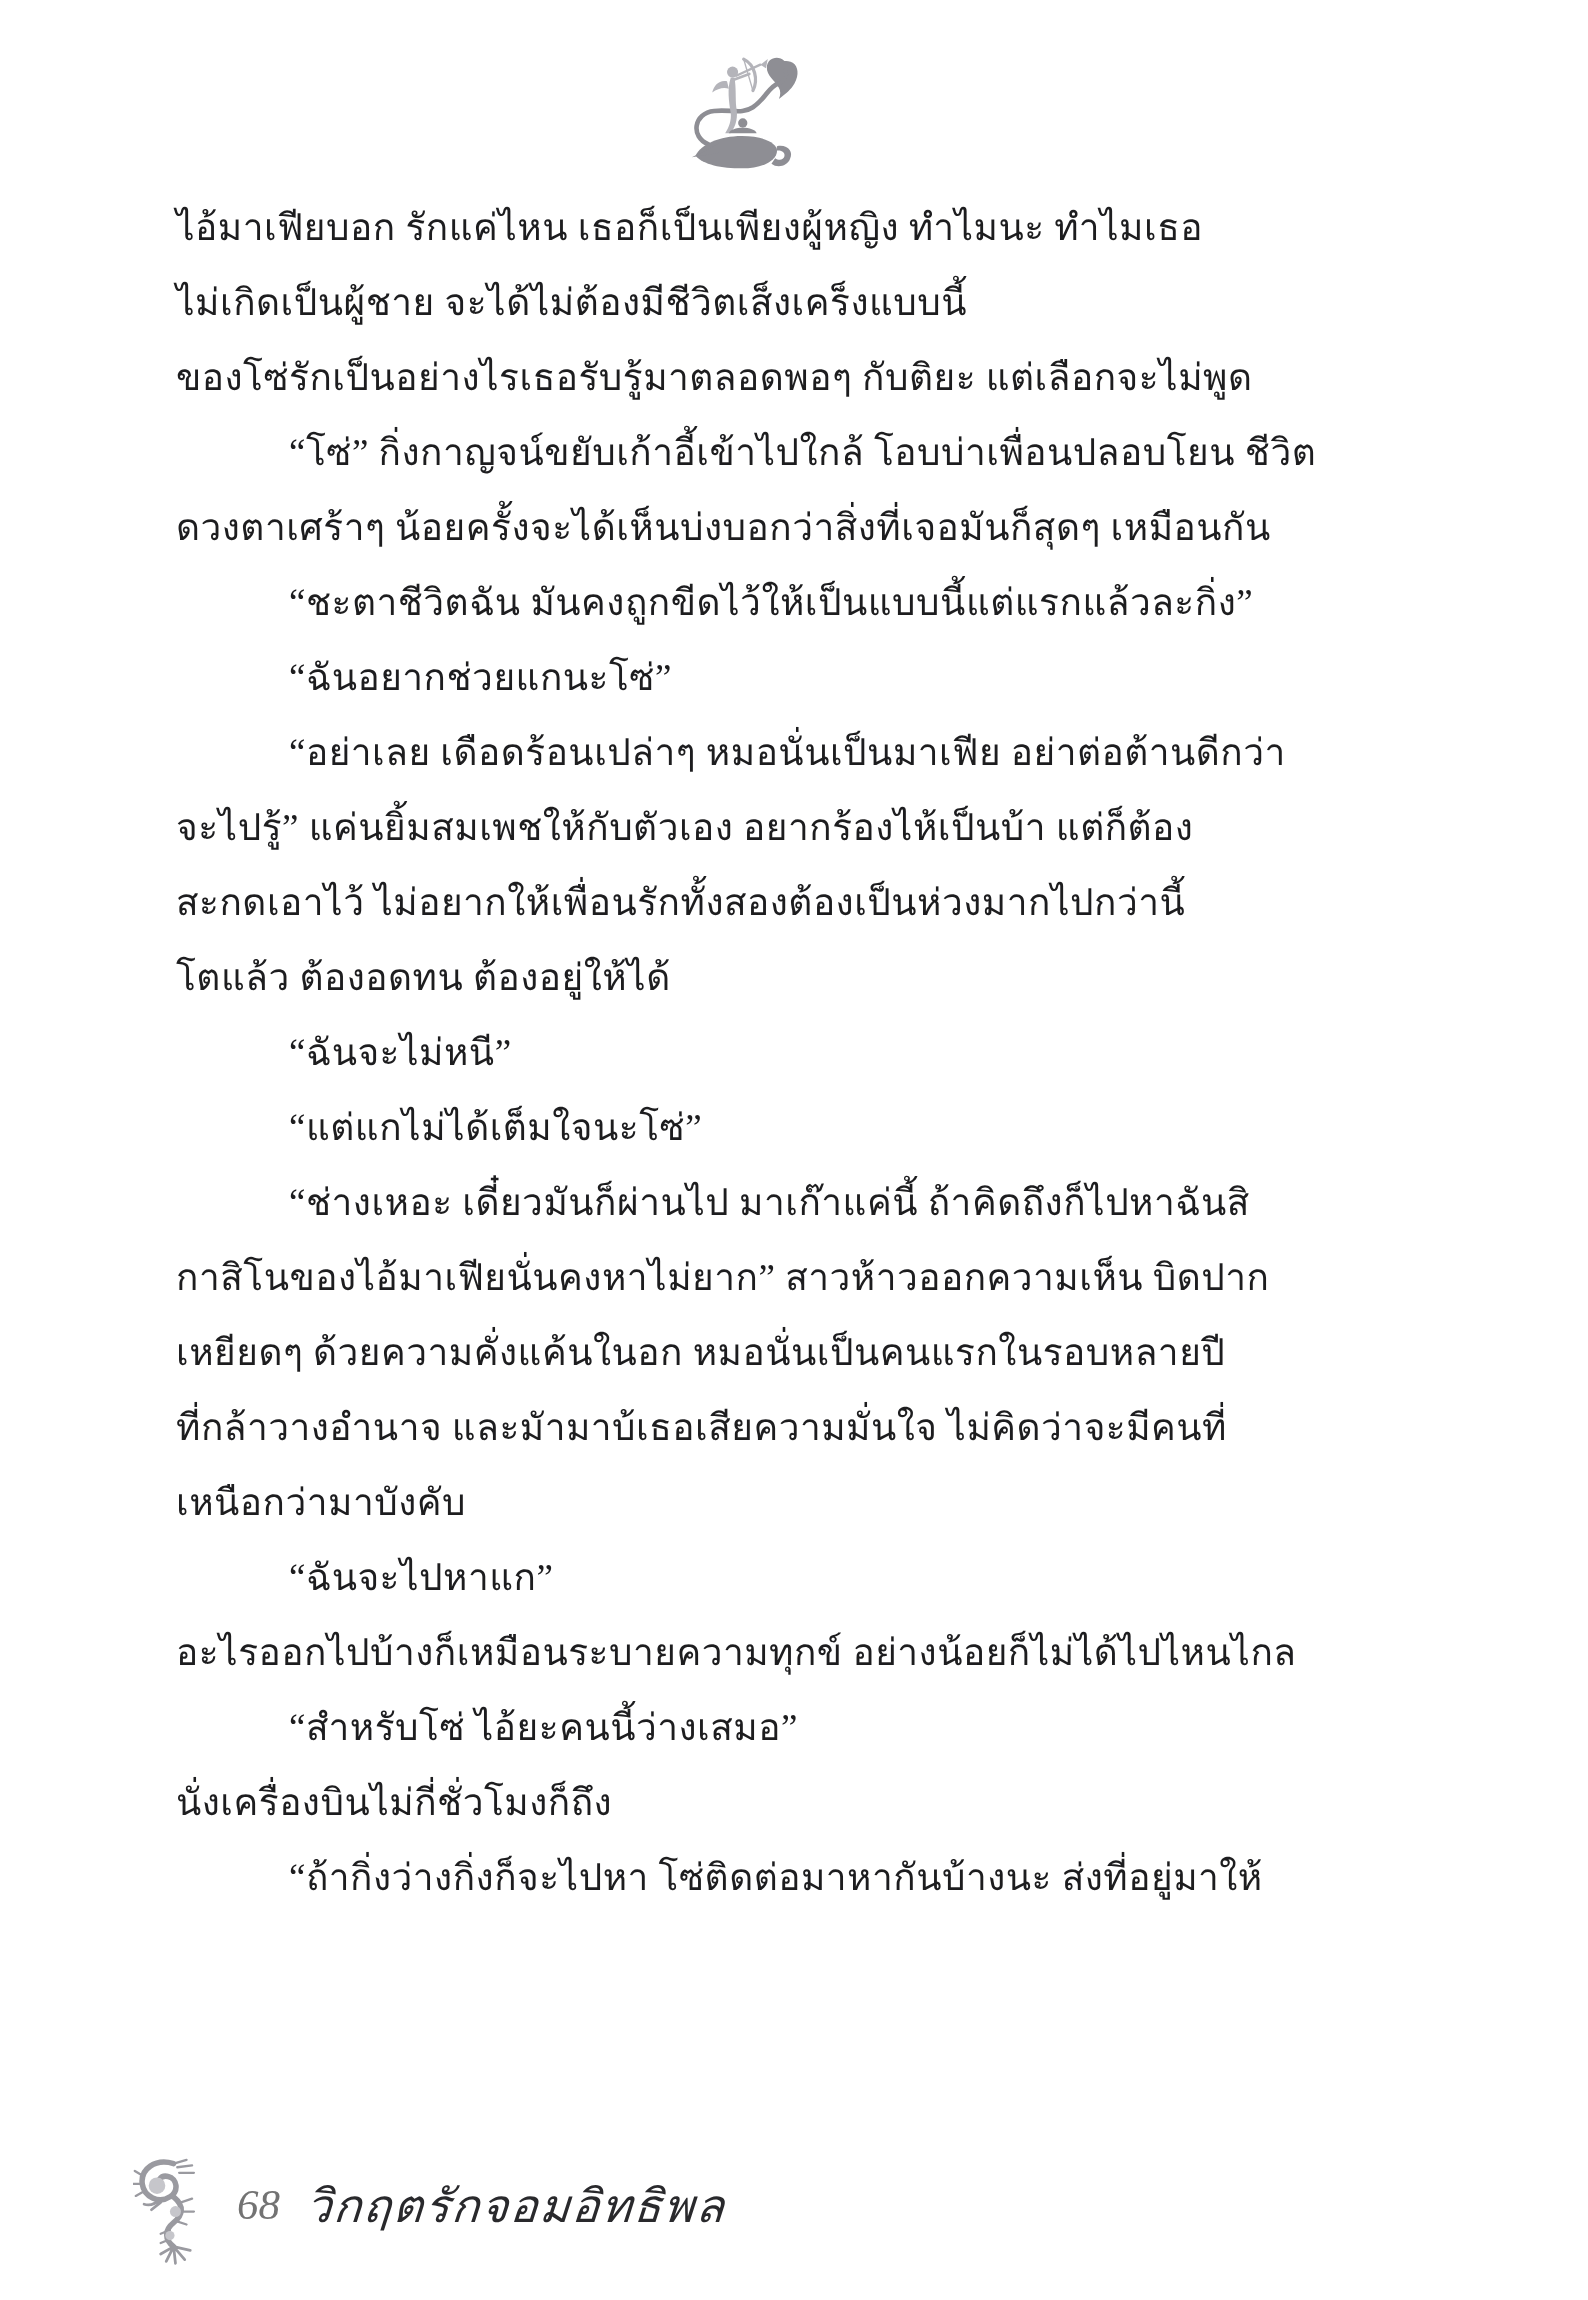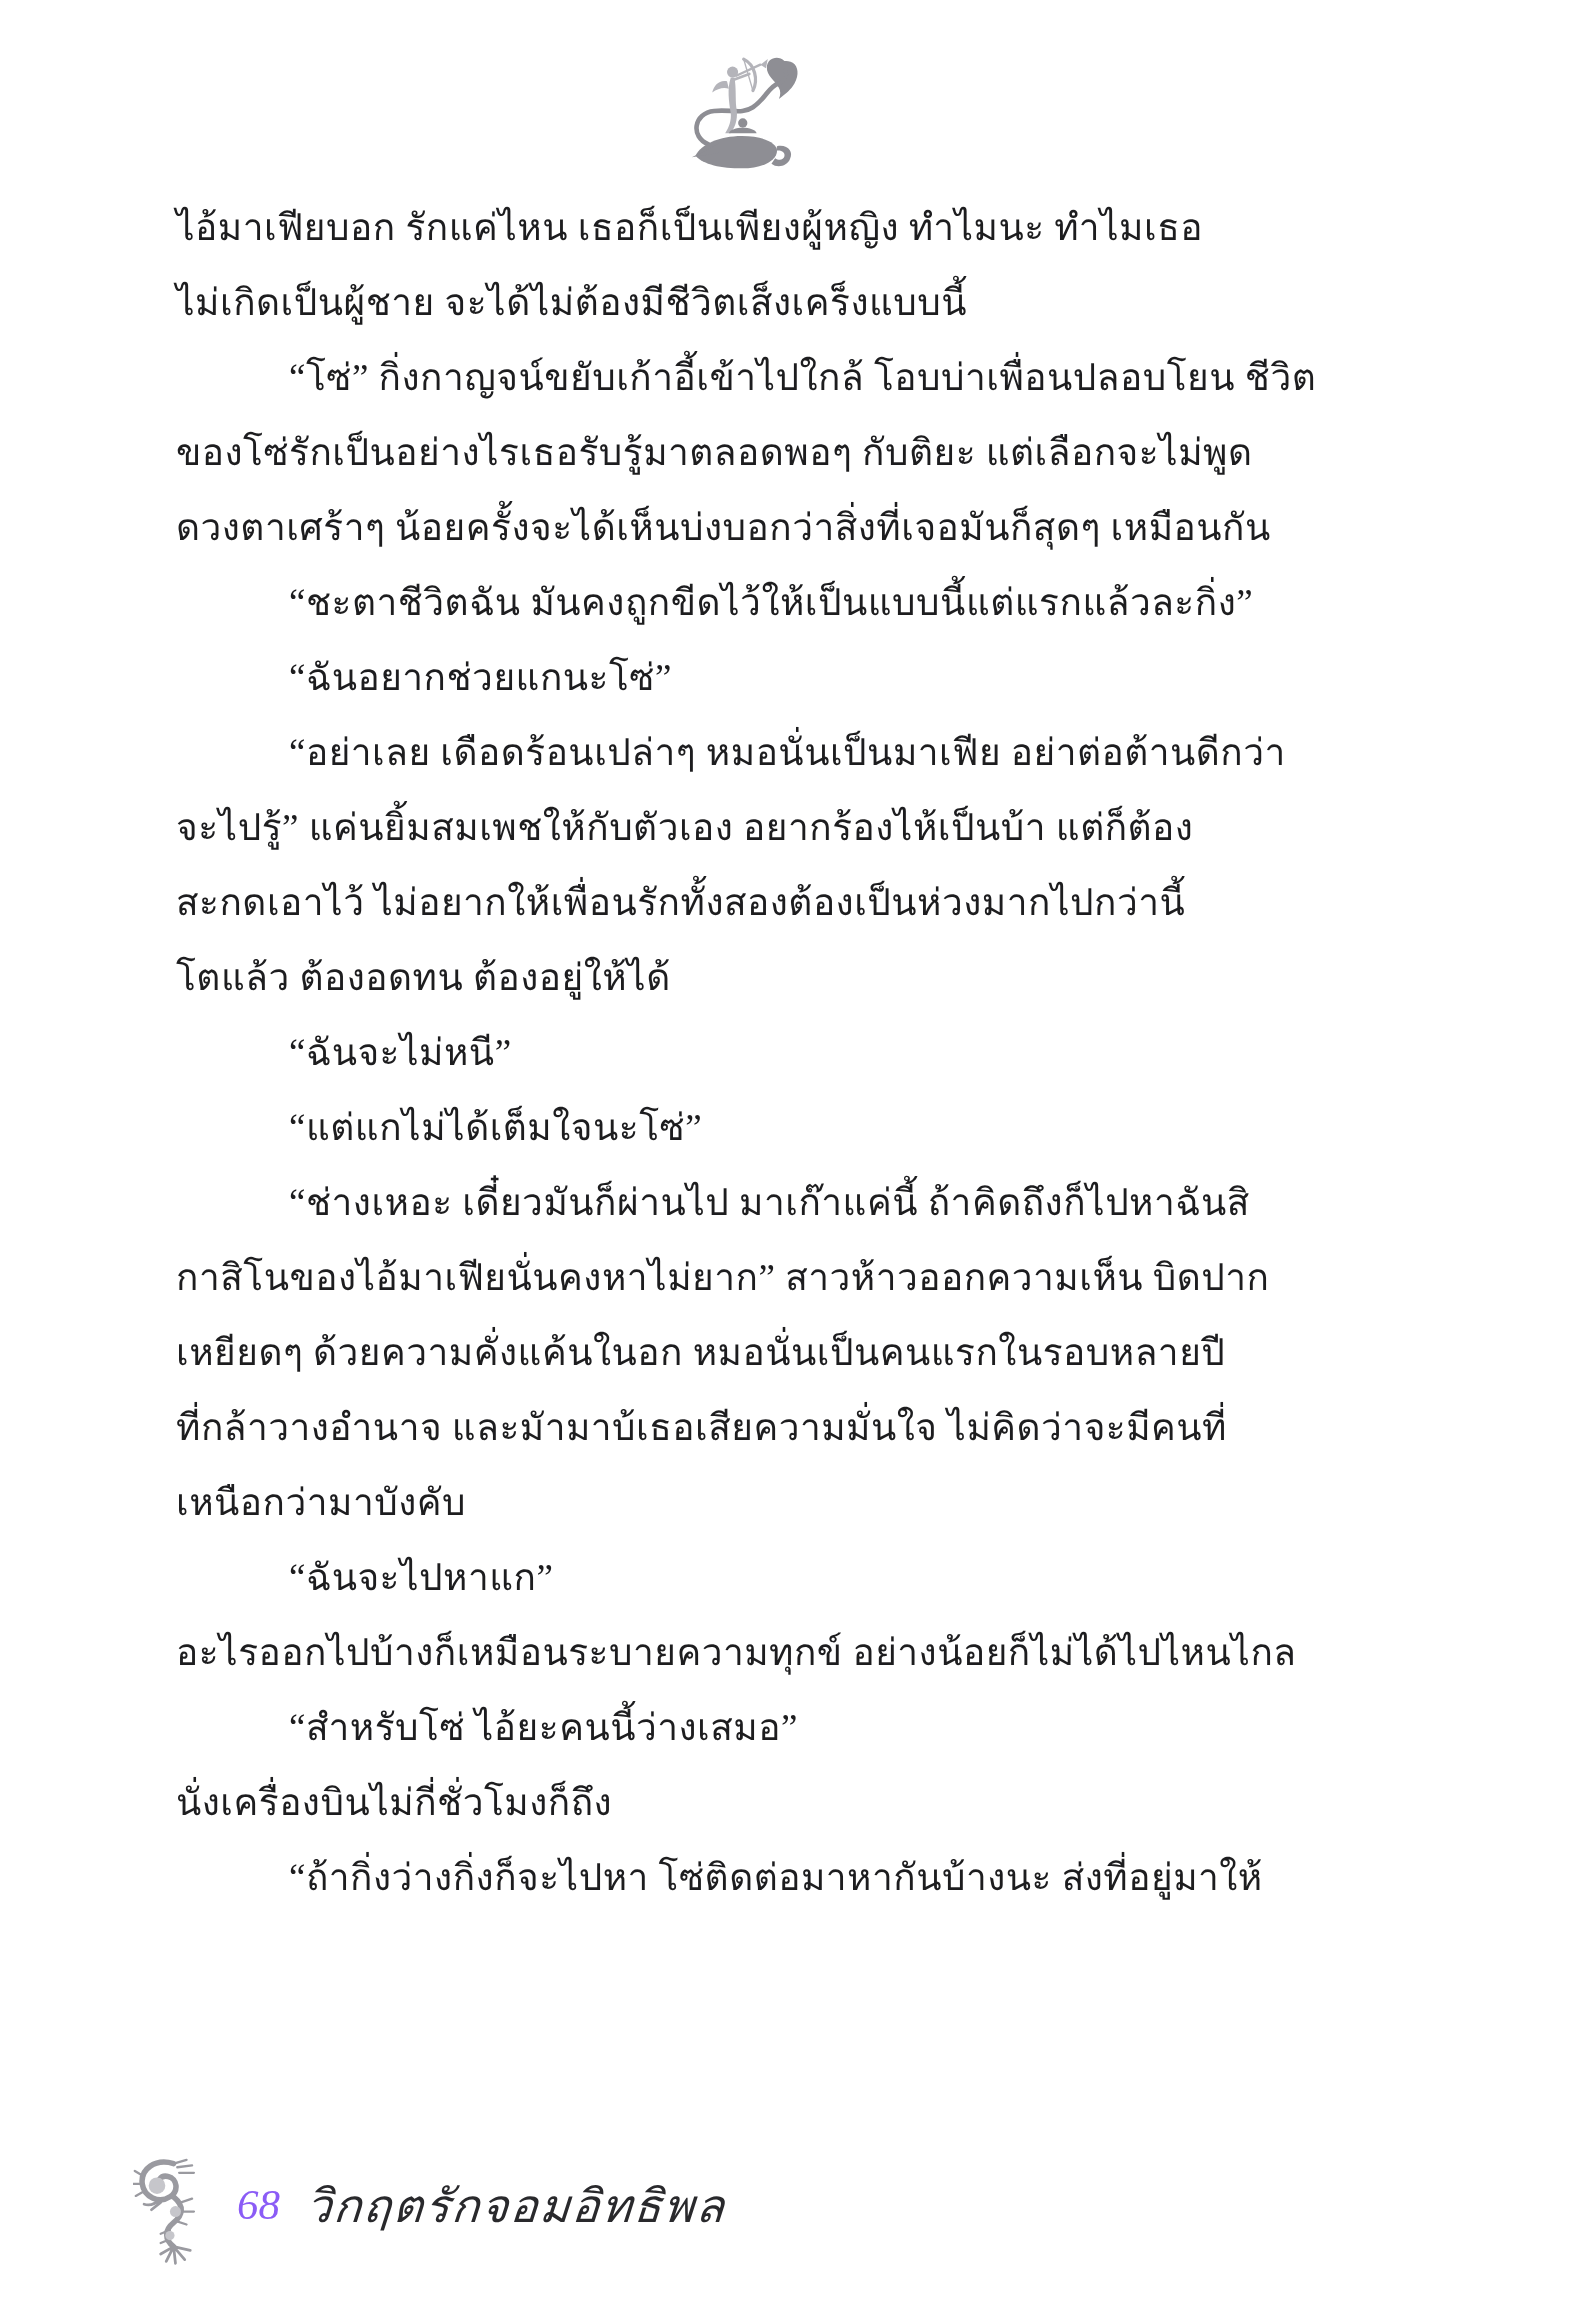--- a/index.html
+++ b/index.html
@@ -58,21 +58,21 @@
     top: 3.7px;
     width: 72px;
     height: 109px;
   }
   .page-number {
     position: absolute;
     left: 237px;
     top: 26px;
     font-size: 43px;
     font-style: italic;
-    color: #8b5cf6;
+    color: #737373;
   }
   .book-title {
     position: absolute;
     left: 306px;
     top: 15px;
     font-size: 46px;
     font-style: italic;
     font-weight: 500;
     color: #29292c;
     transform: skewX(-4deg);
@@ -107,22 +107,22 @@
       <path d="M34 103 L4 118 L34 113 Z"></path>
       <path d="M44 92 C46 84 72 84 74 92 Z"></path>
       <circle cx="59" cy="81" r="5"></circle>
       <path d="M96 106 c12 -2 18 6 14 14 c-3 8 -14 10 -20 5 l4 -6 c4 3 9 2 10 -2 c1 -4 -3 -7 -9 -6 z"></path>
     </g>
   </svg>
 
   <div class="body-text">
       <div class="line">ไอ้มาเฟียบอก รักแค่ไหน เธอก็เป็นเพียงผู้หญิง ทำไมนะ ทำไมเธอ</div>
       <div class="line">ไม่เกิดเป็นผู้ชาย จะได้ไม่ต้องมีชีวิตเส็งเคร็งแบบนี้</div>
+      <div class="line">ของโซ่รักเป็นอย่างไรเธอรับรู้มาตลอดพอๆ กับติยะ แต่เลือกจะไม่พูด</div>
       <div class="line indent">“โซ่” กิ่งกาญจน์ขยับเก้าอี้เข้าไปใกล้ โอบบ่าเพื่อนปลอบโยน ชีวิต</div>
-      <div class="line">ของโซ่รักเป็นอย่างไรเธอรับรู้มาตลอดพอๆ กับติยะ แต่เลือกจะไม่พูด</div>
       <div class="line">ดวงตาเศร้าๆ น้อยครั้งจะได้เห็นบ่งบอกว่าสิ่งที่เจอมันก็สุดๆ เหมือนกัน</div>
       <div class="line indent">“ชะตาชีวิตฉัน มันคงถูกขีดไว้ให้เป็นแบบนี้แต่แรกแล้วละกิ่ง”</div>
       <div class="line indent">“ฉันอยากช่วยแกนะโซ่”</div>
       <div class="line indent">“อย่าเลย เดือดร้อนเปล่าๆ หมอนั่นเป็นมาเฟีย อย่าต่อต้านดีกว่า</div>
       <div class="line">จะไปรู้” แค่นยิ้มสมเพชให้กับตัวเอง อยากร้องไห้เป็นบ้า แต่ก็ต้อง</div>
       <div class="line">สะกดเอาไว้ ไม่อยากให้เพื่อนรักทั้งสองต้องเป็นห่วงมากไปกว่านี้</div>
       <div class="line">โตแล้ว ต้องอดทน ต้องอยู่ให้ได้</div>
       <div class="line indent">“ฉันจะไม่หนี”</div>
       <div class="line indent">“แต่แกไม่ได้เต็มใจนะโซ่”</div>
       <div class="line indent">“ช่างเหอะ เดี๋ยวมันก็ผ่านไป มาเก๊าแค่นี้ ถ้าคิดถึงก็ไปหาฉันสิ</div>

